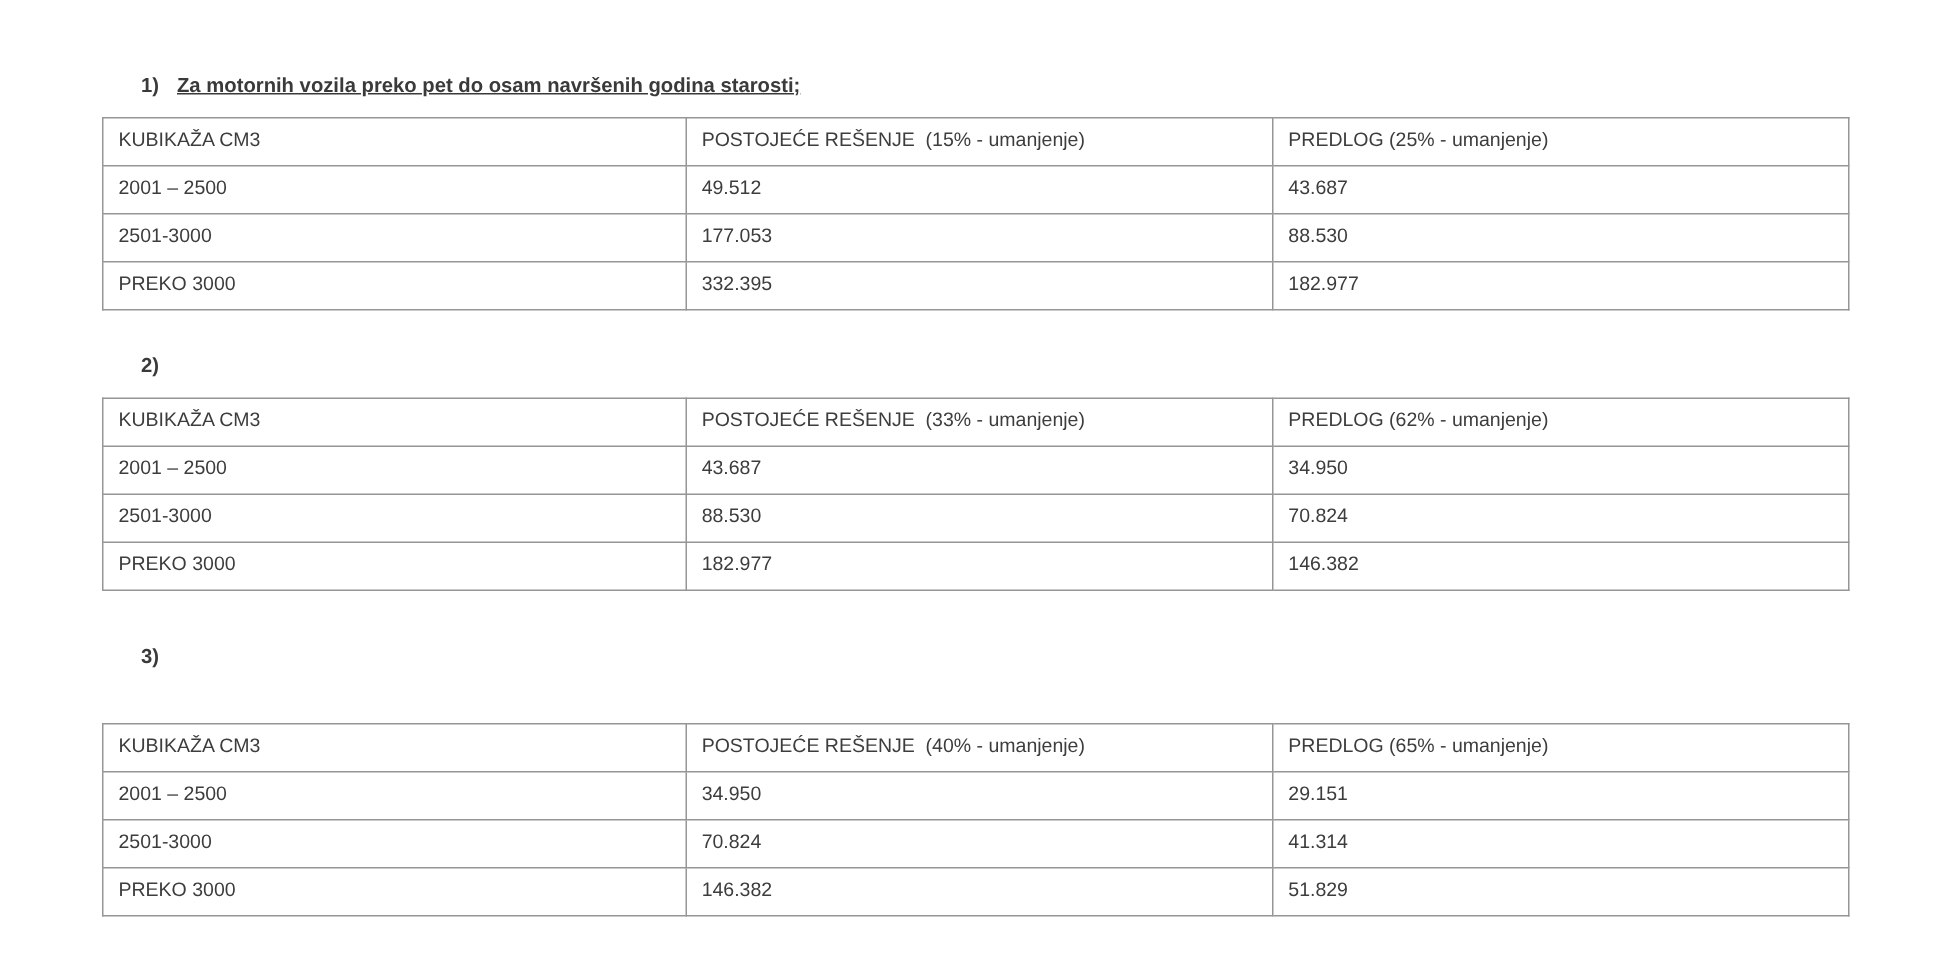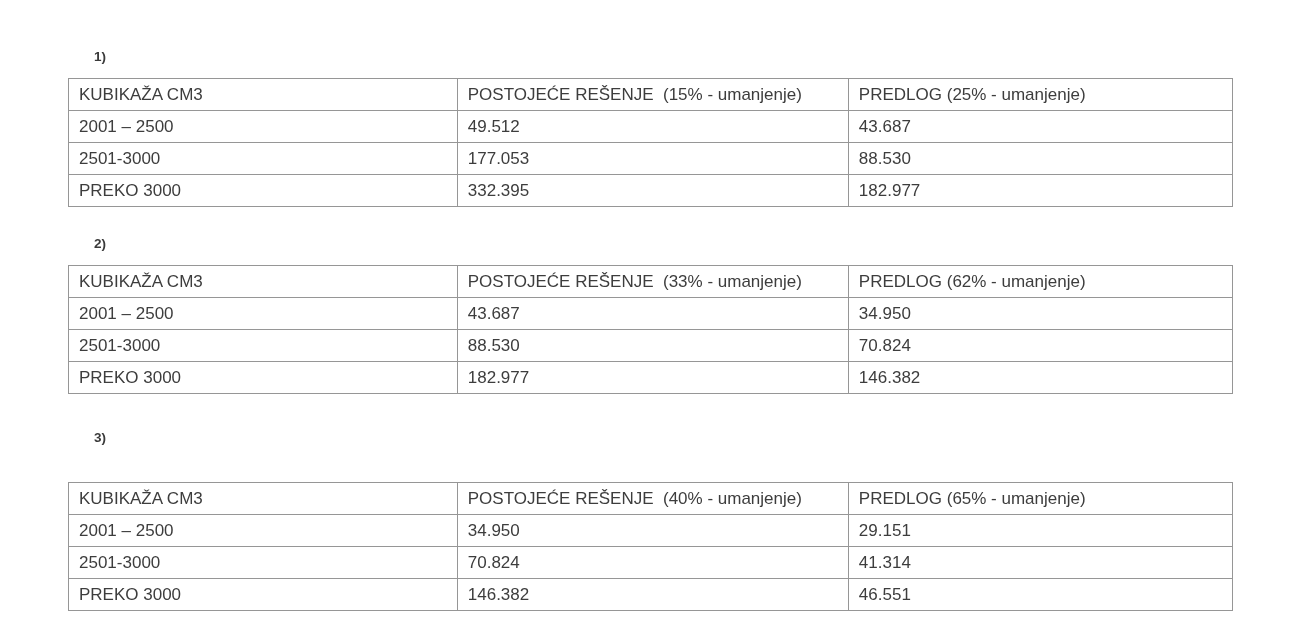--- a/index.html
+++ b/index.html
@@ -28,21 +28,21 @@
   }
   .heading .num { width: 24px; flex: 0 0 24px; }
   .heading .htext { text-decoration: underline; white-space: pre-wrap; }
   .gap-above-sm { margin-top: 29px; }
   .gap-above-md { margin-top: 36px; }
   .gap-below-lg { margin-bottom: 37px; }
   table {
     width: 100%;
     border-collapse: collapse;
     table-layout: fixed;
-    font-size: 17px;
+    font-size: 13px;
     border-radius: 29px;
   }
   th, td {
     border: 1px solid #969696;
     height: 32px;
     padding: 6px 4px 4px 10px;
     text-align: left;
     vertical-align: top;
     font-weight: normal;
     white-space: pre-wrap;
@@ -53,20 +53,21 @@
   col.c2 { width: 33.6%; }
   col.c3 { width: 33.0%; }
 </style>
 </head>
 <body>
 
 <div class="doc">
 
   <div class="heading">
     <span class="num">1)</span>
+    <span class="htext">Za motornih vozila preko pet do osam navršenih godina starosti;</span>
   </div>
   <table>
     <colgroup>
         <col class="c1">
         <col class="c2">
         <col class="c3">
       </colgroup>
     <thead>
       <tr>
         <th>KUBIKAŽA CM3</th>
@@ -151,18 +152,18 @@
         <td>29.151</td>
       </tr>
       <tr>
         <td>2501-3000</td>
         <td>70.824</td>
         <td>41.314</td>
       </tr>
       <tr>
         <td>PREKO 3000</td>
         <td>146.382</td>
-        <td>46.551</td>
+        <td>51.829</td>
       </tr>
     </tbody>
   </table>
 
 </div>
 
 </body></html>

